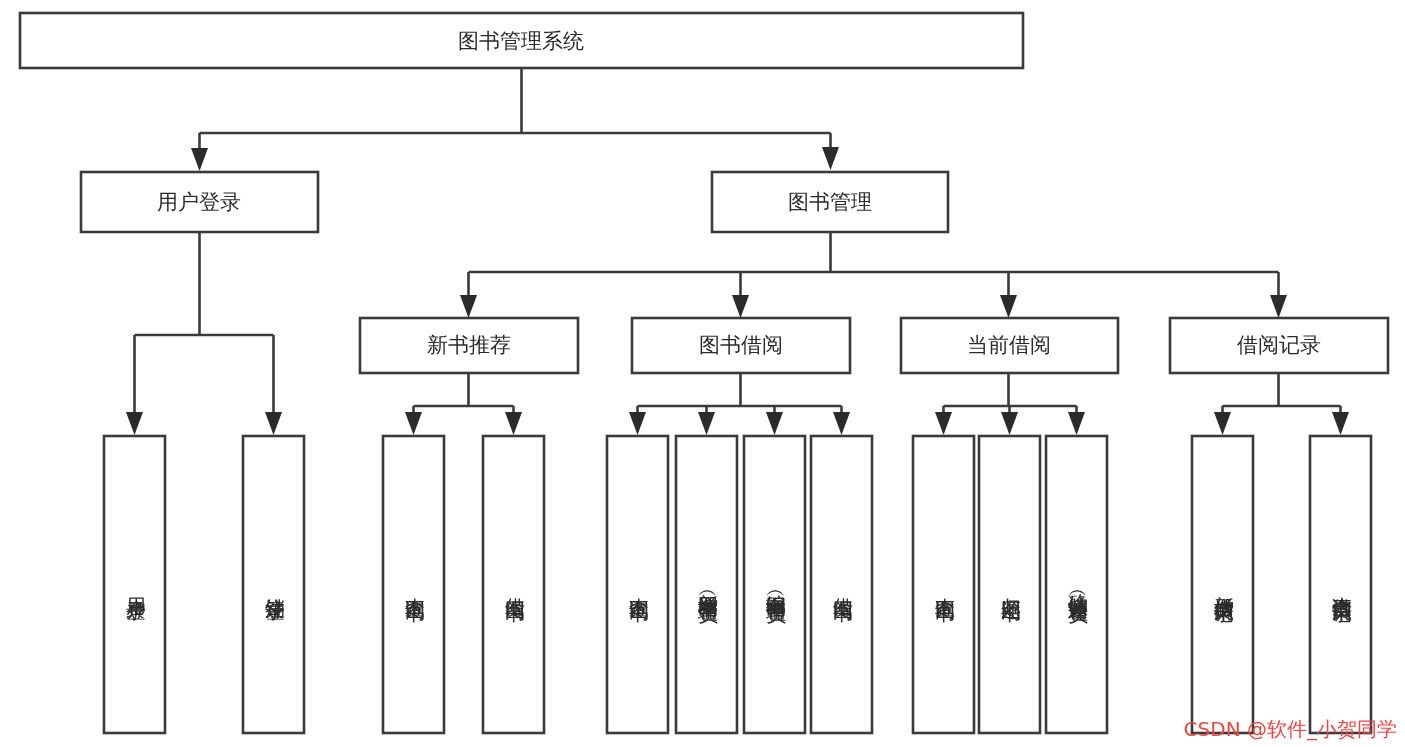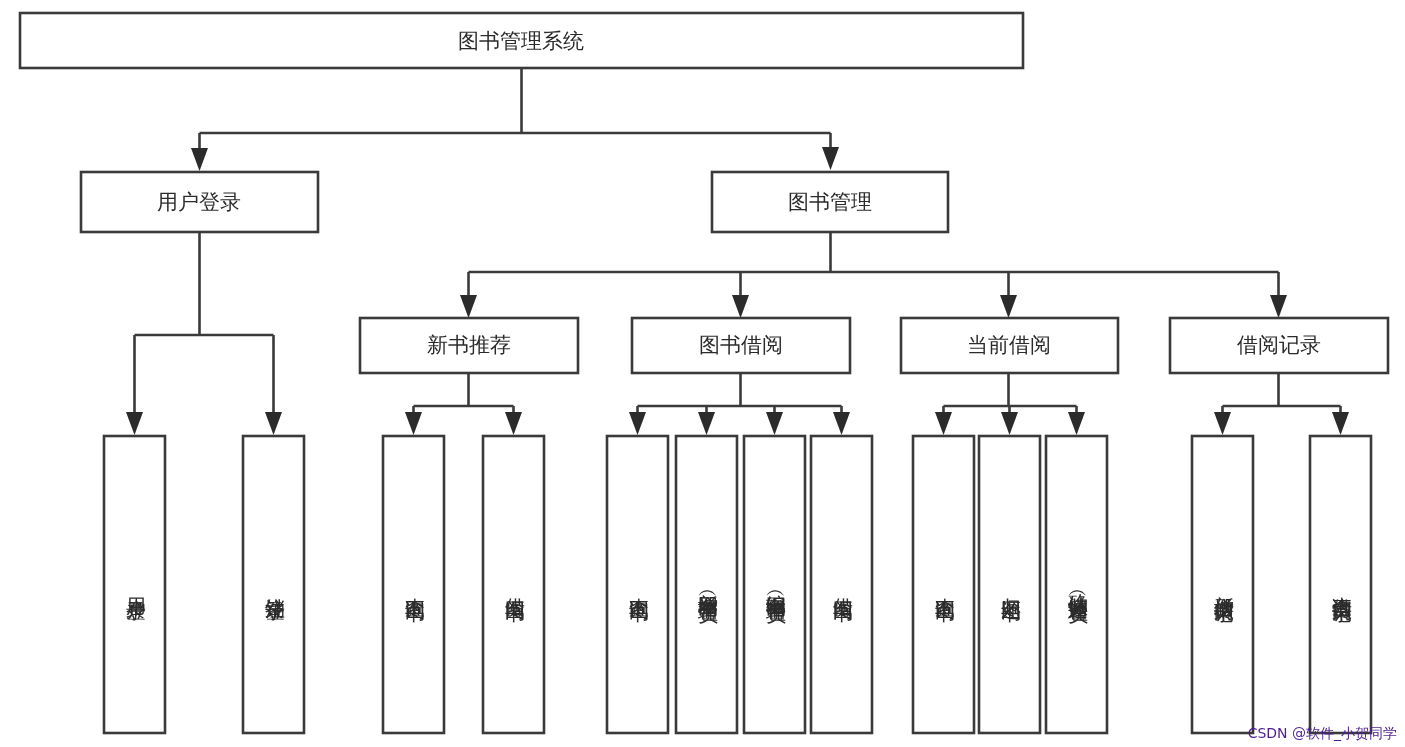--- a/index.html
+++ b/index.html
@@ -53,22 +53,22 @@
   }
   .arrow-head {
     fill: #2b2b2b;
     stroke: none;
   }
   .watermark {
     position: absolute;
     right: 8px;
     bottom: 4px;
     font-family: "DejaVu Sans", "Liberation Sans", sans-serif;
-    font-size: 14px;
-    color: #4c1d95;
+    font-size: 20px;
+    color: #ef4444;
     white-space: nowrap;
     user-select: none;
   }
 </style>
 </head>
 <body>
 
 <div id="diagram-root">
 
   <svg class="diagram-canvas" viewBox="0 0 1405 747" xmlns="http://www.w3.org/2000/svg">

